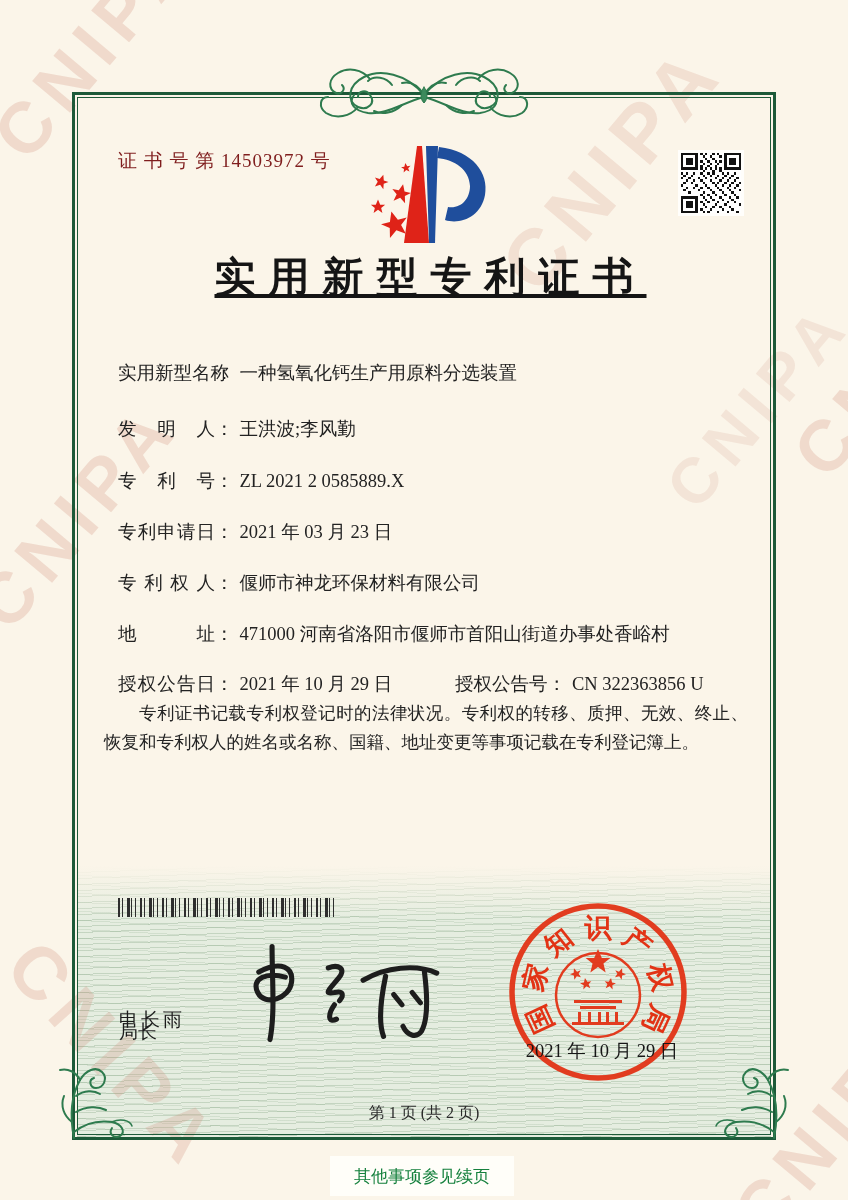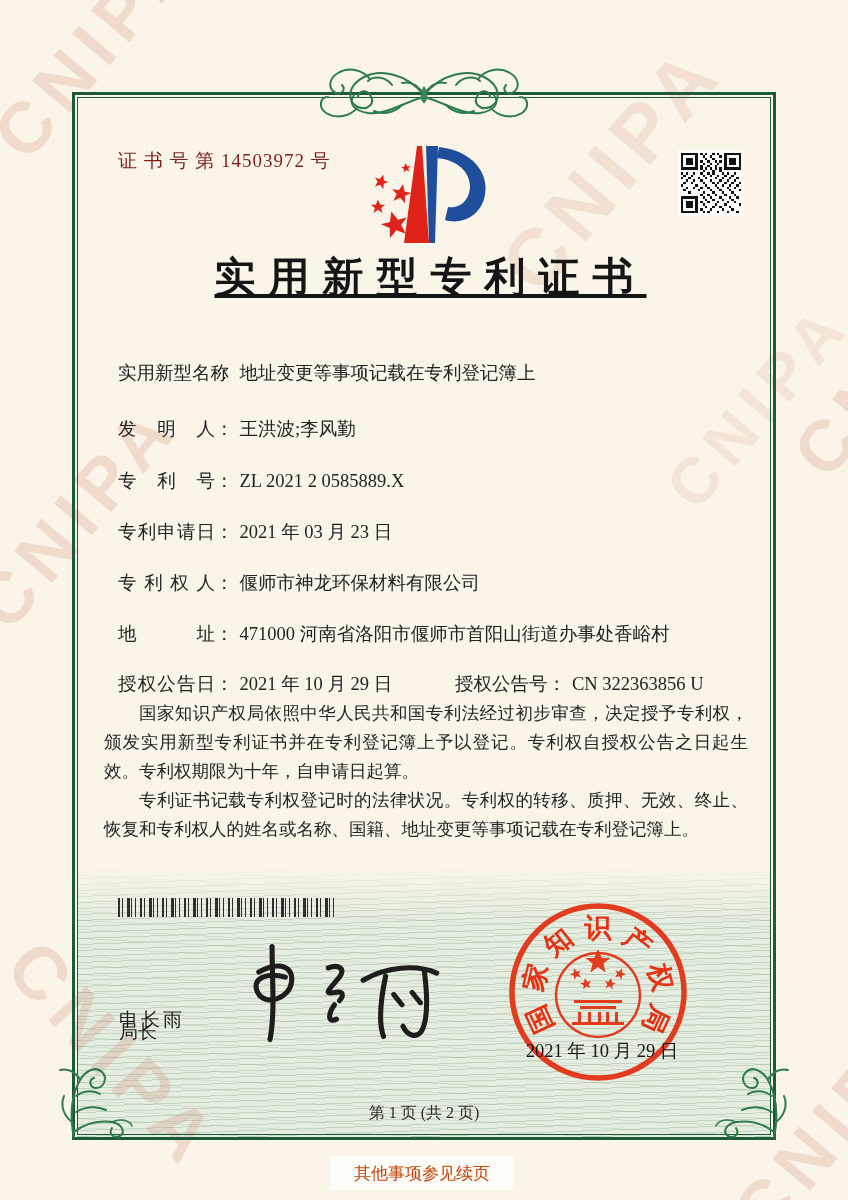--- a/index.html
+++ b/index.html
@@ -109,23 +109,23 @@
     position:absolute; left:512px; top:1038px; width:180px; z-index:7;
     font-size:18.5px; color:#161616; text-align:center; white-space:nowrap;
   }
 
   .page-info{
     position:absolute; left:0; right:0; top:1103px; z-index:5;
     text-align:center; font-size:16px; color:#2a2a2a;
   }
 
   .footer-note{
-    position:absolute; left:330px; top:1156px; width:184px; height:34px; z-index:5;
+    position:absolute; left:330px; top:1156px; width:184px; height:40px; z-index:5;
     background:#fffef9; display:flex; align-items:center; justify-content:center;
-    font-size:17px; color:#c2410c;
+    font-size:17px; color:#15803d;
   }
 </style>
 </head>
 <body>
 
 <div class="page">
 
   <span class="wm" style="left:-40px; top:4px;  font-size:72px; transform:rotate(-50deg);">CNIPA</span>
   <span class="wm" style="left:466px; top:122px; font-size:80px; transform:rotate(-50deg); color:rgba(208,142,122,0.20);">CNIPA</span>
   <span class="wm" style="left:760px; top:322px; font-size:72px; transform:rotate(-50deg);">CNIPA</span>
@@ -224,21 +224,21 @@
         <rect x="20" y="2" width="3" height="3"></rect>
         <rect x="2" y="20" width="3" height="3"></rect>
       <path d="M8,0h1v1h-1z M10,0h1v1h-1z M13,0h1v1h-1z M15,0h1v1h-1z M9,1h1v1h-1z M12,1h1v1h-1z M16,1h1v1h-1z M10,2h1v1h-1z M13,2h1v1h-1z M8,3h1v1h-1z M11,3h1v1h-1z M14,3h1v1h-1z M16,3h1v1h-1z M9,4h1v1h-1z M12,4h1v1h-1z M15,4h1v1h-1z M8,5h1v1h-1z M11,5h1v1h-1z M14,5h1v1h-1z M8,6h1v1h-1z M10,6h1v1h-1z M12,6h1v1h-1z M14,6h1v1h-1z M16,6h1v1h-1z M9,7h1v1h-1z M13,7h1v1h-1z M16,7h1v1h-1z M0,8h1v1h-1z M2,8h1v1h-1z M5,8h1v1h-1z M8,8h1v1h-1z M11,8h1v1h-1z M13,8h1v1h-1z M17,8h1v1h-1z M19,8h1v1h-1z M22,8h1v1h-1z M1,9h1v1h-1z M4,9h1v1h-1z M9,9h1v1h-1z M12,9h1v1h-1z M15,9h1v1h-1z M18,9h1v1h-1z M21,9h1v1h-1z M0,10h1v1h-1z M3,10h1v1h-1z M7,10h1v1h-1z M10,10h1v1h-1z M14,10h1v1h-1z M17,10h1v1h-1z M20,10h1v1h-1z M23,10h1v1h-1z M2,11h1v1h-1z M5,11h1v1h-1z M8,11h1v1h-1z M12,11h1v1h-1z M16,11h1v1h-1z M19,11h1v1h-1z M22,11h1v1h-1z M1,12h1v1h-1z M4,12h1v1h-1z M9,12h1v1h-1z M13,12h1v1h-1z M15,12h1v1h-1z M18,12h1v1h-1z M21,12h1v1h-1z M24,12h1v1h-1z M0,13h1v1h-1z M6,13h1v1h-1z M10,13h1v1h-1z M14,13h1v1h-1z M17,13h1v1h-1z M20,13h1v1h-1z M23,13h1v1h-1z M2,14h1v1h-1z M5,14h1v1h-1z M8,14h1v1h-1z M11,14h1v1h-1z M15,14h1v1h-1z M19,14h1v1h-1z M22,14h1v1h-1z M1,15h1v1h-1z M7,15h1v1h-1z M12,15h1v1h-1z M16,15h1v1h-1z M20,15h1v1h-1z M24,15h1v1h-1z M3,16h1v1h-1z M9,16h1v1h-1z M13,16h1v1h-1z M17,16h1v1h-1z M21,16h1v1h-1z M8,17h1v1h-1z M11,17h1v1h-1z M14,17h1v1h-1z M18,17h1v1h-1z M22,17h1v1h-1z M9,18h1v1h-1z M12,18h1v1h-1z M16,18h1v1h-1z M20,18h1v1h-1z M23,18h1v1h-1z M10,19h1v1h-1z M13,19h1v1h-1z M17,19h1v1h-1z M21,19h1v1h-1z M8,20h1v1h-1z M11,20h1v1h-1z M15,20h1v1h-1z M19,20h1v1h-1z M22,20h1v1h-1z M9,21h1v1h-1z M14,21h1v1h-1z M18,21h1v1h-1z M24,21h1v1h-1z M10,22h1v1h-1z M13,22h1v1h-1z M16,22h1v1h-1z M20,22h1v1h-1z M8,23h1v1h-1z M12,23h1v1h-1z M17,23h1v1h-1z M21,23h1v1h-1z M9,24h1v1h-1z M11,24h1v1h-1z M15,24h1v1h-1z M19,24h1v1h-1z M23,24h1v1h-1z"></path>
     </g>
   </svg>
 
   <div class="title">实用新型专利证书</div>
 
   <div class="fields">
     <div class="frow" style="top:8px">
-      <span class="lbl">实用新型名称</span><span class="colon">：</span><span class="val">地址变更等事项记载在专利登记簿上</span>
+      <span class="lbl">实用新型名称</span><span class="colon">：</span><span class="val">一种氢氧化钙生产用原料分选装置</span>
     </div>
     <div class="frow" style="top:64px">
       <span class="lbl">发明人</span><span class="colon">：</span><span class="val">王洪波;李风勤</span>
     </div>
     <div class="frow" style="top:116px">
       <span class="lbl">专利号</span><span class="colon">：</span><span class="val">ZL 2021 2 0585889.X</span>
     </div>
     <div class="frow" style="top:167px">
       <span class="lbl">专利申请日</span><span class="colon">：</span><span class="val">2021 年 03 月 23 日</span>
     </div>
@@ -250,21 +250,20 @@
     </div>
     <div class="frow" style="top:319px">
       <span class="lbl">授权公告日</span><span class="colon">：</span><span class="val">2021 年 10 月 29 日</span>
       <span class="grp2">
         <span>授权公告号</span><span class="colon">：</span><span class="val">CN 322363856 U</span>
       </span>
     </div>
   </div>
 
   <div class="legal">
-    <p>国家知识产权局依照中华人民共和国专利法经过初步审查，决定授予专利权，颁发实用新型专利证书并在专利登记簿上予以登记。专利权自授权公告之日起生效。专利权期限为十年，自申请日起算。</p>
     <p>专利证书记载专利权登记时的法律状况。专利权的转移、质押、无效、终止、恢复和专利权人的姓名或名称、国籍、地址变更等事项记载在专利登记簿上。</p>
   </div>
 
   <div class="barcode"></div>
 
   <div class="sig-title">局长</div>
   <div class="sig-name">申长雨</div>
   <svg class="signature" width="225" height="105" viewBox="0 0 220 100">
     <g stroke="#1d1d1d" stroke-width="5" fill="none" stroke-linecap="round" stroke-linejoin="round">
       <path d="M34,30 C56,18 68,26 66,40 C64,56 40,64 33,50 C26,36 42,30 60,35"></path>

